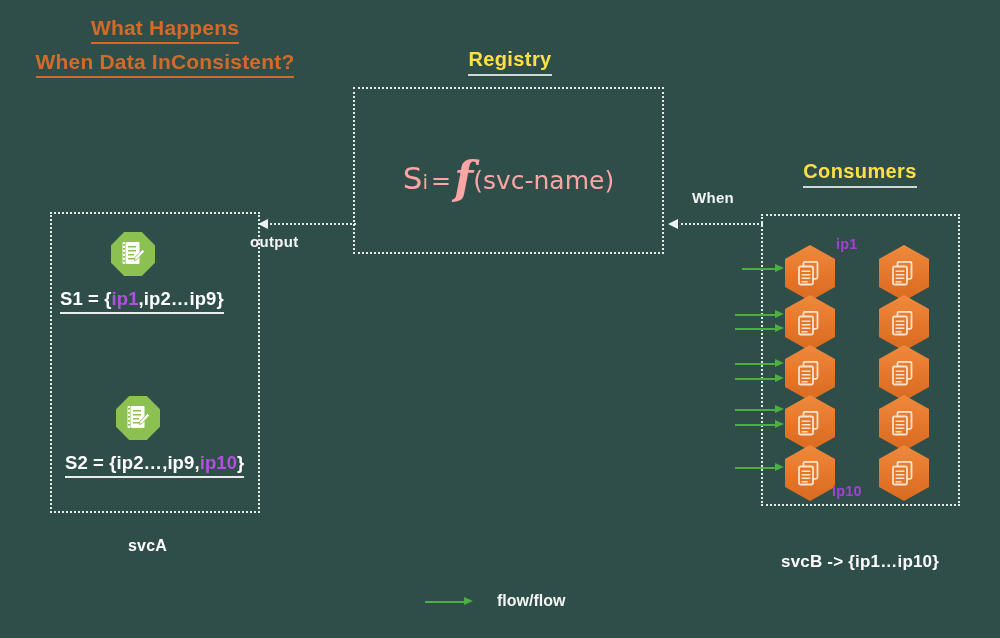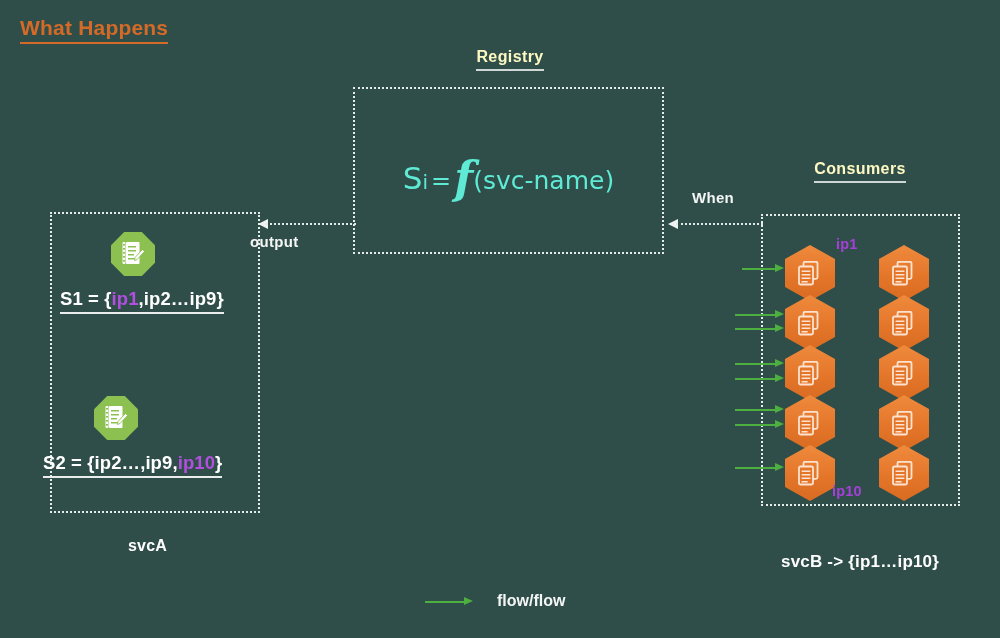--- a/index.html
+++ b/index.html
@@ -16,40 +16,41 @@
     font-family: "Liberation Sans", sans-serif;
     -webkit-font-smoothing: antialiased;
   }
 
   
   #slide-title {
     position: absolute;
     left: 20px;
     top: 14px;
     width: 290px;
+    text-align: center;
     color: #d46a28;
     font-weight: bold;
     font-size: 21px;
     line-height: 27px;
     letter-spacing: 0.2px;
   }
   #slide-title .tline {
     display: inline-block;
     border-bottom: 2px solid #d46a28;
     padding-bottom: 1px;
     white-space: nowrap;
   }
   #slide-title .tl1 { margin-bottom: 4px; }
 
   
   .section-heading {
     position: absolute;
-    color: #fef9c3;
-    font-weight: bold;
-    font-size: 16px;
+    color: #fde047;
+    font-weight: bold;
+    font-size: 20px;
     letter-spacing: 0.4px;
     text-align: center;
     white-space: nowrap;
   }
   .section-heading .hl {
     display: inline-block;
     border-bottom: 2.5px solid #cfd8d4;
     padding-bottom: 3px;
   }
   #heading-registry { left: 405px; top: 48px; width: 210px; }
@@ -66,21 +67,21 @@
   #consumers-box { left: 50px;  top: 212px; width: 210px; height: 301px; }
   #providers-box { left: 761px; top: 214px; width: 199px; height: 292px; }
 
   
   #registry-formula {
     position: absolute;
     left: 353px;
     top: 152px;
     width: 311px;
     text-align: center;
-    color: #5eead4;
+    color: #fca5a5;
     white-space: nowrap;
     font-family: "DejaVu Sans", sans-serif;
   }
   #registry-formula .f-s { font-size: 31px; }
   #registry-formula .f-sub { font-size: 20px; }
   #registry-formula .f-eq { font-size: 24px; padding: 0 3px; }
   #registry-formula .f-f {
     font-family: "DejaVu Serif", serif;
     font-size: 44px;
     font-style: italic;
@@ -119,21 +120,21 @@
     font-size: 15px;
     letter-spacing: 0.3px;
     white-space: nowrap;
   }
   #label-output { left: 250px; top: 189px; margin-top: 44px; }
   #label-input  { left: 692px; top: 189px; }
 
   
   .consumer-node { position: absolute; }
   #consumer-node-1 { left: 60px; top: 232px; }
-  #consumer-node-2 { left: 43px; top: 396px; }
+  #consumer-node-2 { left: 65px; top: 396px; }
 
   .octagon-icon {
     position: relative;
     width: 44px;
     height: 44px;
     margin-left: 51px;
     background: #8cc152;
     -webkit-clip-path: polygon(30% 0%,70% 0%,100% 30%,100% 70%,70% 100%,30% 100%,0% 70%,0% 30%);
     clip-path: polygon(30% 0%,70% 0%,100% 30%,100% 70%,70% 100%,30% 100%,0% 70%,0% 30%);
   }
@@ -217,20 +218,21 @@
     white-space: nowrap;
   }
 </style>
 </head>
 <body>
 
 <div id="canvas">
 
   <div id="slide-title">
     <span class="tline tl1">What Happens</span><br>
+    <span class="tline tl2">When Data InConsistent?</span>
   </div>
 
   <div class="section-heading" id="heading-registry">
     <span class="hl">Registry</span>
   </div>
   <div class="dotted-box" id="registry-box"></div>
   <div id="registry-formula">
     <span class="f-s">S</span><span class="f-sub">i</span><span class="f-eq">=</span><span class="f-f">f</span><span class="f-arg">(svc-name)</span>
   </div>
 

